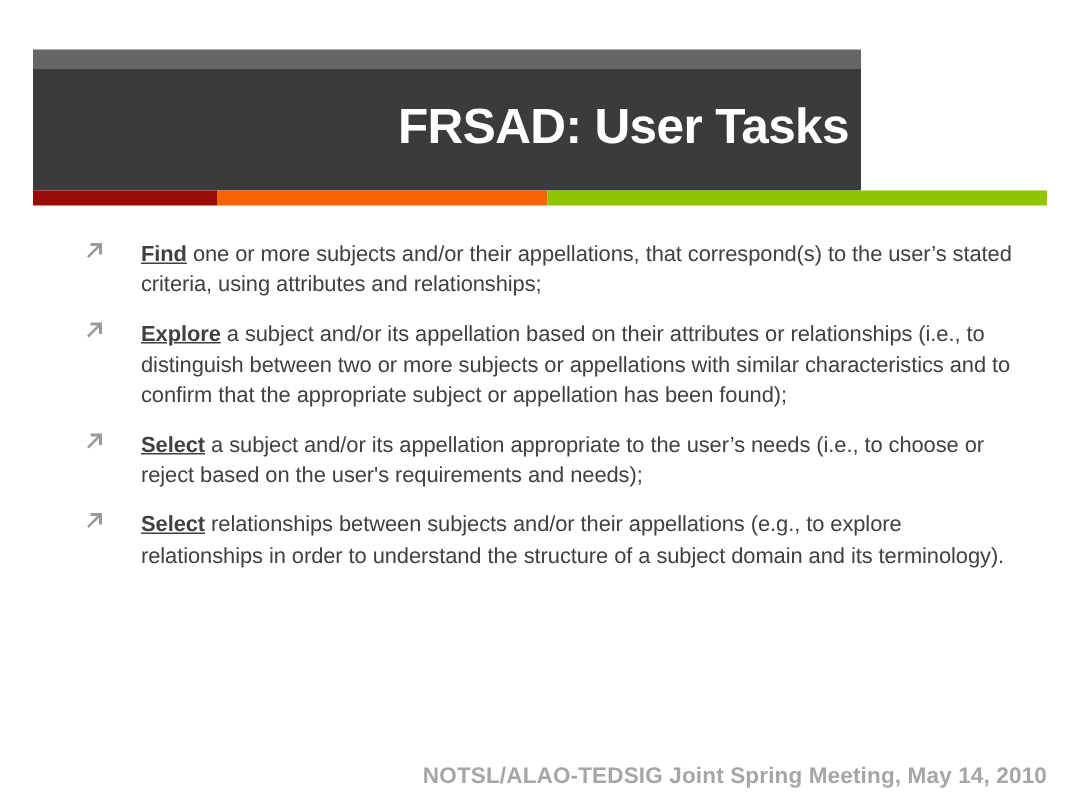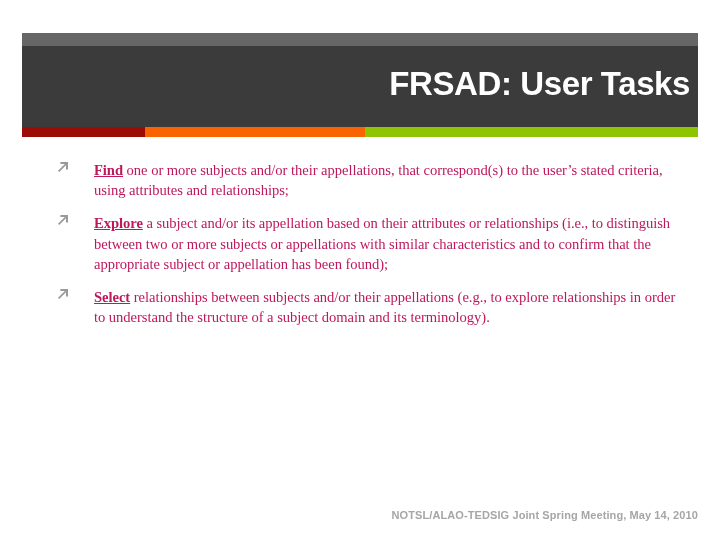--- a/index.html
+++ b/index.html
@@ -22,21 +22,21 @@
     width: 720px;
     height: 540px;
     background: #ffffff;
   }
 
   
   #header-banner {
     position: absolute;
     left: 22px;
     top: 33px;
-    width: 676px;
+    width: 552px;
     height: 94px;
   }
   #header-top-strip {
     position: absolute;
     left: 0; top: 0;
     width: 100%;
     height: 13px;
     background: #666666;
   }
   #header-body {
@@ -91,35 +91,34 @@
     line-height: 20px;
     padding-top: 1px;
     text-align: left;
     user-select: none;
   }
   .bullet-marker svg { display: block; }
   .bullet-text {
     flex: 1 1 auto;
     font-size: 14.6px;
     line-height: 20.2px;
-    color: #be185d;
+    color: #404040;
     letter-spacing: -0.05px;
-    font-family: Liberation Serif, serif;
   }
   .lead {
     font-weight: bold;
     text-decoration: underline;
   }
 
   
   #footer-note {
     position: absolute;
     right: 22px;
     top: 509px;
-    font-size: 11px;
+    font-size: 15px;
     font-weight: bold;
     color: #a6a6a6;
     letter-spacing: 0.1px;
     white-space: nowrap;
     margin-left: 16px;
   }
 </style>
 </head>
 <body>
 
@@ -155,20 +154,30 @@
       <div class="bullet-marker">
         <svg width="15" height="15" viewBox="0 0 15 15" aria-hidden="true">
           <path d="M3.2 11.0 L10.0 4.2 L10.0 8.6 L12.0 8.6 L12.0 1.0 L4.4 1.0 L4.4 3.0 L8.8 3.0 L2.0 9.8 Z" fill="#9a9a9a"></path>
         </svg>
       </div>
       <div class="bullet-text">
         <span class="lead">Explore</span><span> a subject and/or its appellation based on their attributes or relationships (i.e., to distinguish between two or more subjects or appellations with similar characteristics and to confirm that the appropriate subject or appellation has been found);</span>
       </div>
     </div>
 
+    <div class="bullet-item">
+      <div class="bullet-marker">
+        <svg width="15" height="15" viewBox="0 0 15 15" aria-hidden="true">
+          <path d="M3.2 11.0 L10.0 4.2 L10.0 8.6 L12.0 8.6 L12.0 1.0 L4.4 1.0 L4.4 3.0 L8.8 3.0 L2.0 9.8 Z" fill="#9a9a9a"></path>
+        </svg>
+      </div>
+      <div class="bullet-text">
+        <span class="lead">Select</span><span> a subject and/or its appellation appropriate to the user’s needs (i.e., to choose or reject based on the user's requirements and needs);</span>
+      </div>
+    </div>
 
     <div class="bullet-item">
       <div class="bullet-marker">
         <svg width="15" height="15" viewBox="0 0 15 15" aria-hidden="true">
           <path d="M3.2 11.0 L10.0 4.2 L10.0 8.6 L12.0 8.6 L12.0 1.0 L4.4 1.0 L4.4 3.0 L8.8 3.0 L2.0 9.8 Z" fill="#9a9a9a"></path>
         </svg>
       </div>
       <div class="bullet-text">
         <span class="lead">Select</span><span> relationships between subjects and/or their appellations (e.g., to explore relationships in order to understand the structure of a subject domain and its terminology).</span>
       </div>

